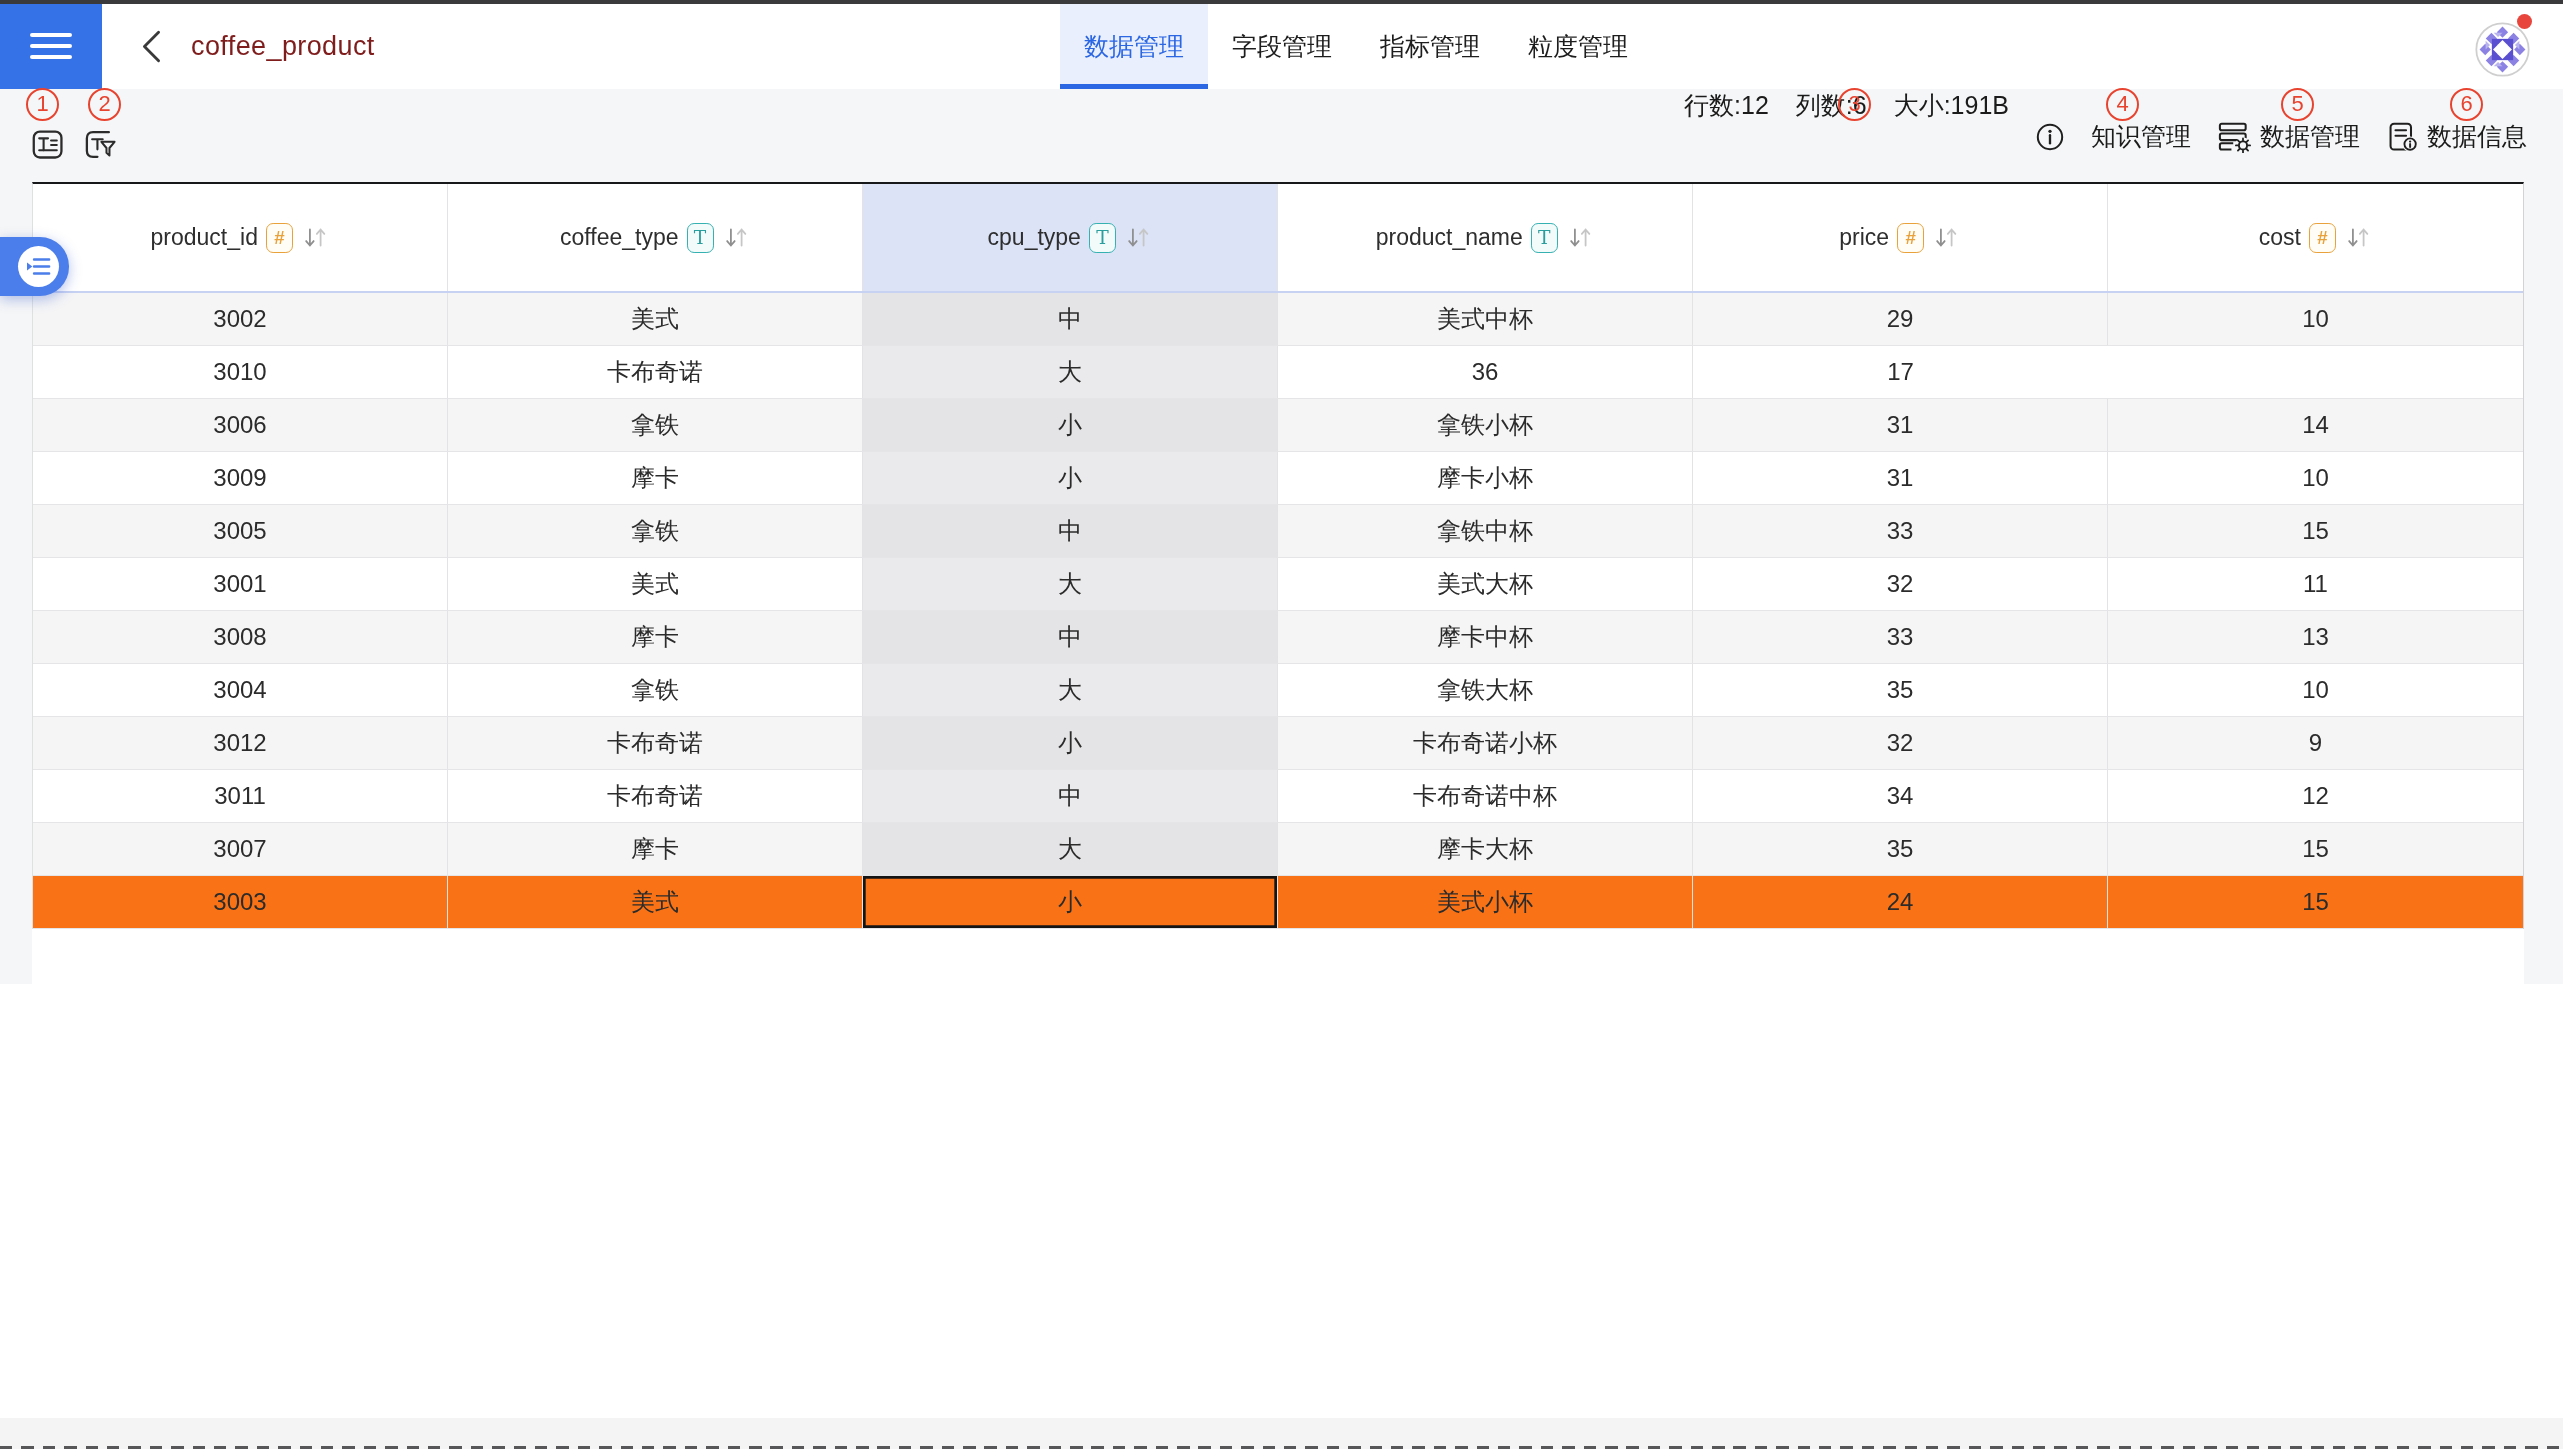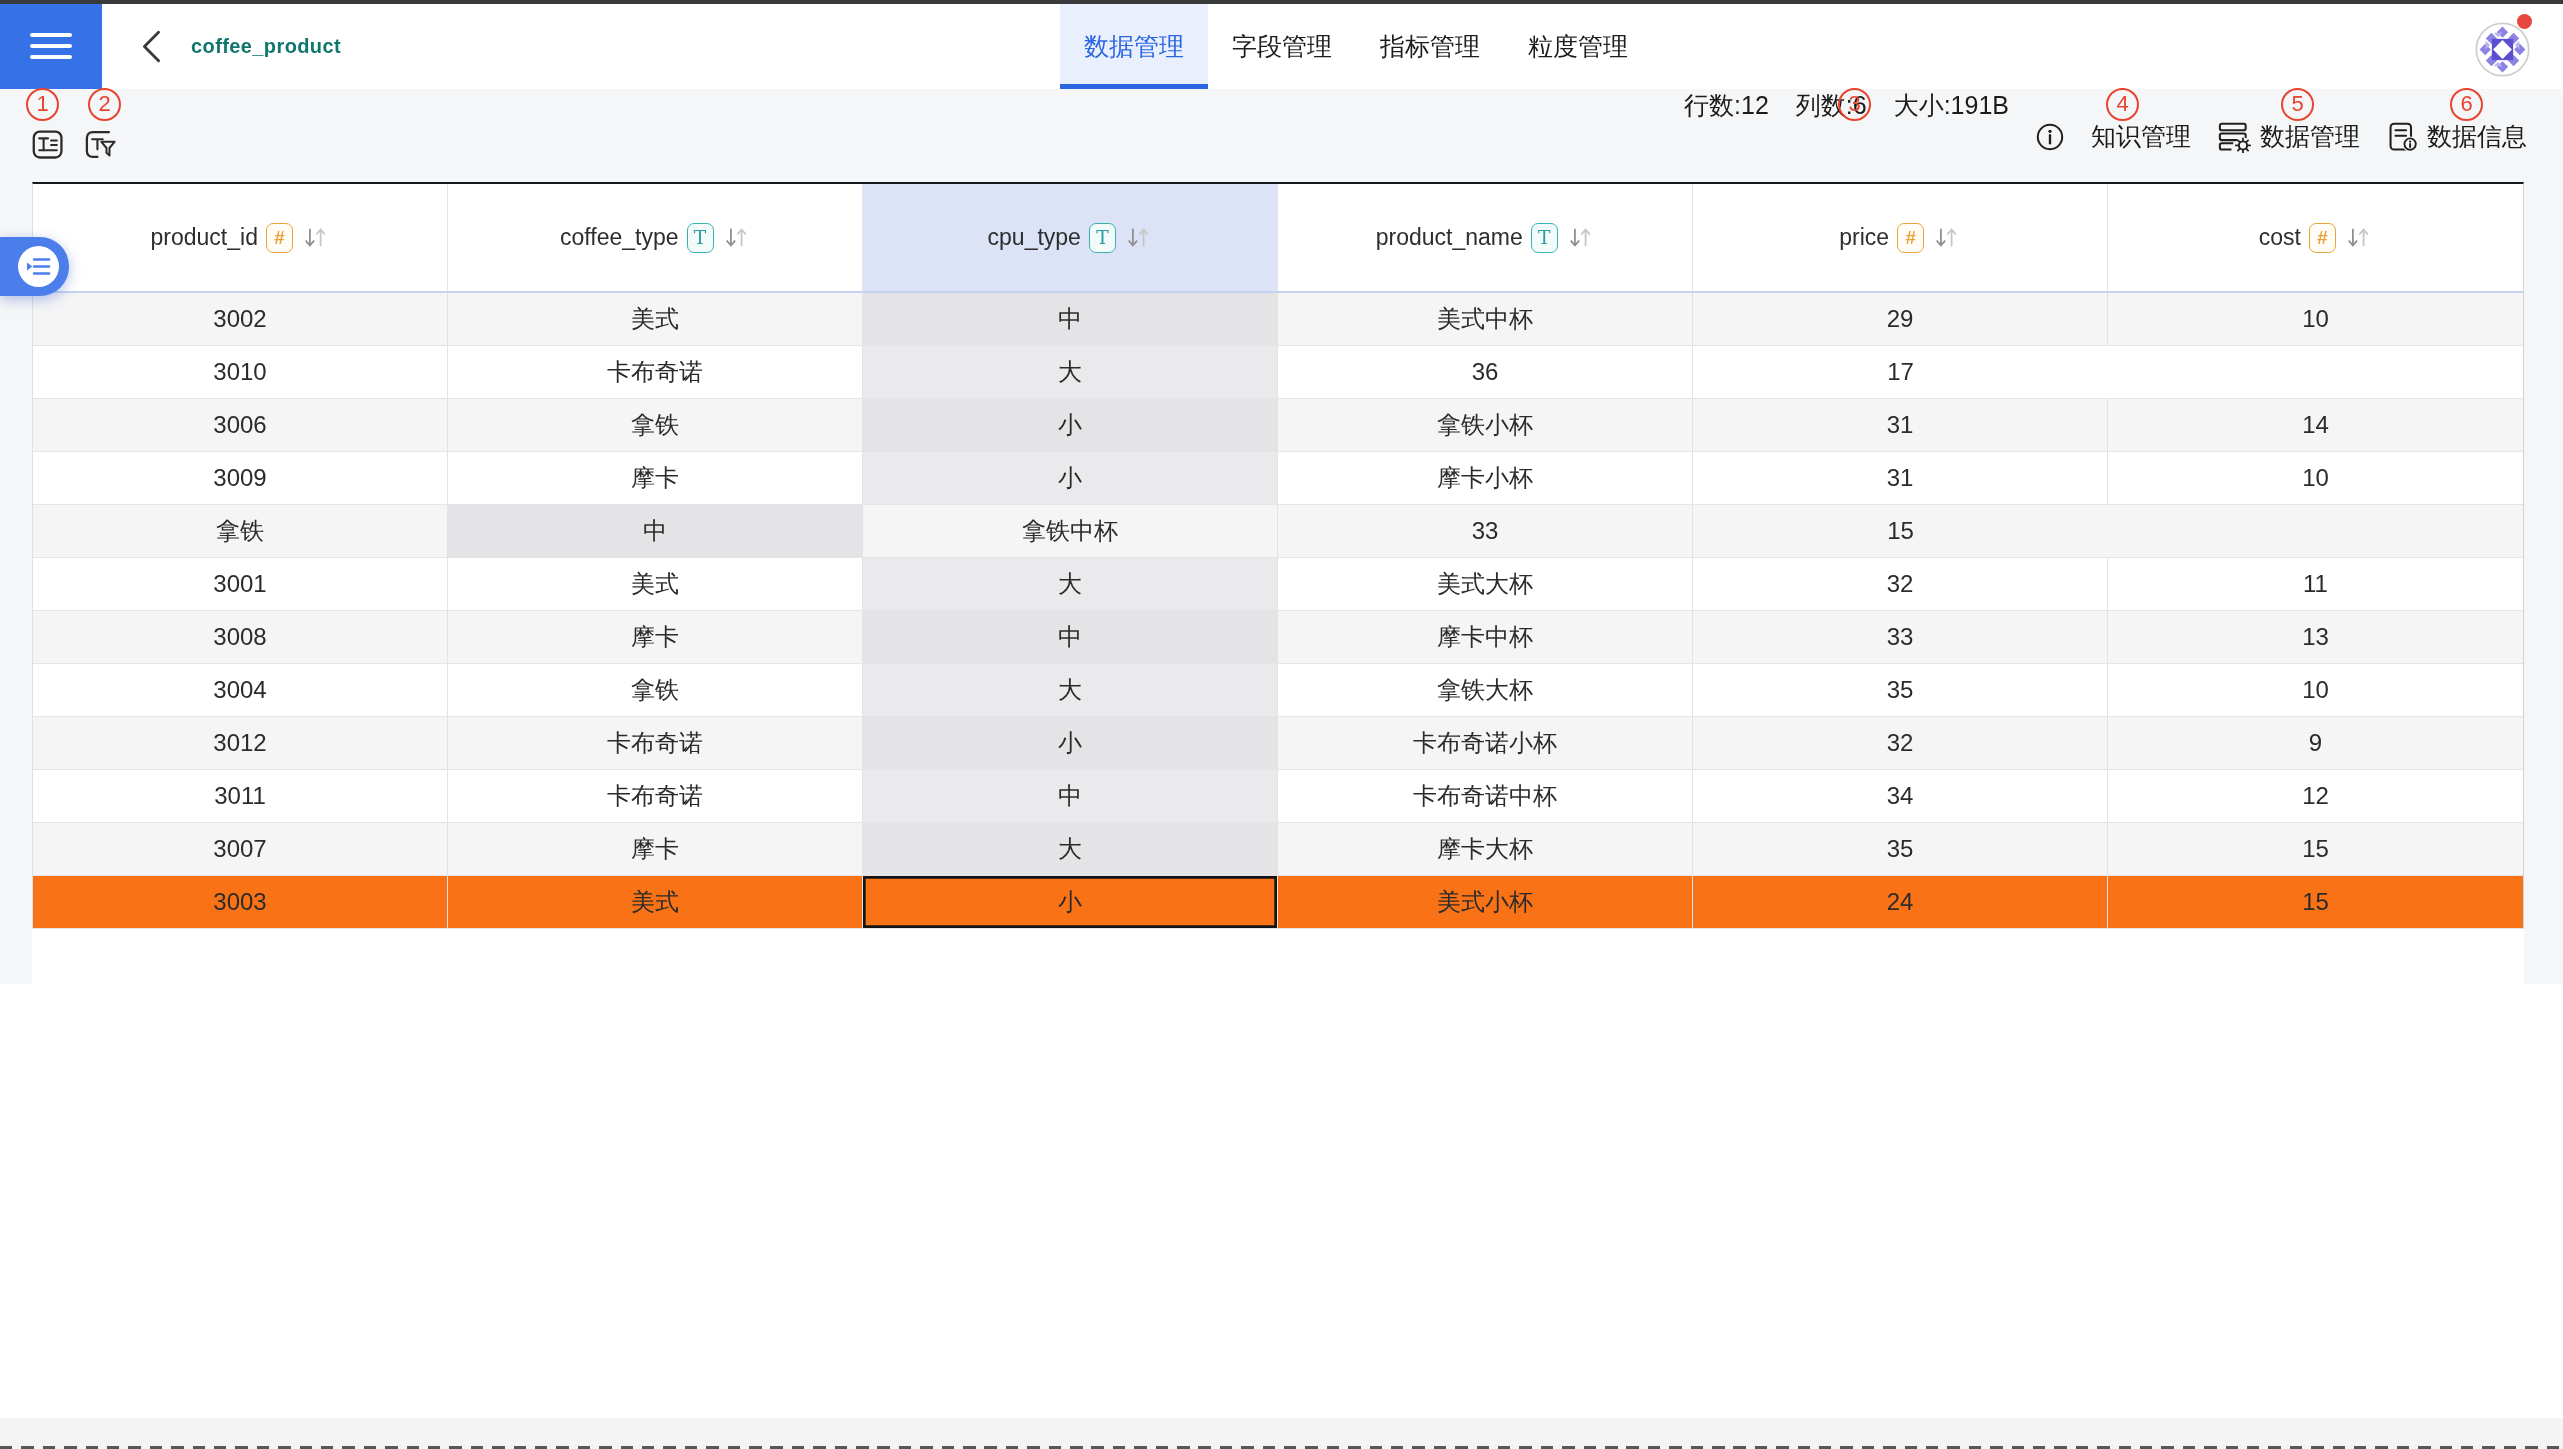--- a/index.html
+++ b/index.html
@@ -8,21 +8,21 @@
 
   
   .top-strip { position:absolute; left:0; top:0; width:2563px; height:3.6px; background:#3a3a3c; }
 
   
   .topbar { position:absolute; left:0; top:3.6px; width:2563px; height:85px; background:#ffffff; }
   .hamburger { position:absolute; left:0; top:0; width:102px; height:85px; background:#3572e7; cursor:pointer; }
   .hamburger .bar { position:absolute; left:30px; width:42px; height:4.5px; border-radius:2.7px; background:#ffffff; }
   .hamburger .b1 { top:29px; } .hamburger .b2 { top:40px; } .hamburger .b3 { top:51px; }
   .back-btn { position:absolute; left:132px; top:23px; width:39px; height:39px; display:flex; align-items:center; justify-content:center; cursor:pointer; }
-  .page-title { position:absolute; left:191px; top:0; height:85px; line-height:85px; font-size:20px; font-weight:bold; color:#0f766e; letter-spacing:0.4px; }
+  .page-title { position:absolute; left:191px; top:0; height:85px; line-height:85px; font-size:27px; font-weight:normal; color:#7f1d1d; letter-spacing:0.4px; }
 
   .tab-bar { position:absolute; left:1060px; top:0; height:85px; display:flex; align-items:stretch; }
   .tab { position:relative; display:flex; align-items:center; padding:0 24px; font-size:25px; color:#1d1d1d; cursor:pointer; white-space:nowrap; }
   .tab.active { background:#e9effc; color:#2b66e3; }
   .tab.active::after { content:""; position:absolute; left:0; bottom:0; width:100%; height:4.5px; background:#2b66e3; }
 
   .avatar { position:absolute; left:2475px; top:18px; width:55px; height:55px; border-radius:50%; cursor:pointer; }
   .notif-dot { position:absolute; left:2517px; top:10.7px; width:15px; height:15px; border-radius:50%; background:#e8463c; }
 
   
@@ -330,20 +330,21 @@
       </div>
       <div class="grow">
         <div class="gcell">3009</div>
         <div class="gcell">摩卡</div>
         <div class="gcell cpu">小</div>
         <div class="gcell">摩卡小杯</div>
         <div class="gcell">31</div>
         <div class="gcell">10</div>
       </div>
       <div class="grow stripe">
+        <div class="gcell">3005</div>
         <div class="gcell">拿铁</div>
         <div class="gcell cpu">中</div>
         <div class="gcell">拿铁中杯</div>
         <div class="gcell">33</div>
         <div class="gcell">15</div>
       </div>
       <div class="grow">
         <div class="gcell">3001</div>
         <div class="gcell">美式</div>
         <div class="gcell cpu">大</div>

